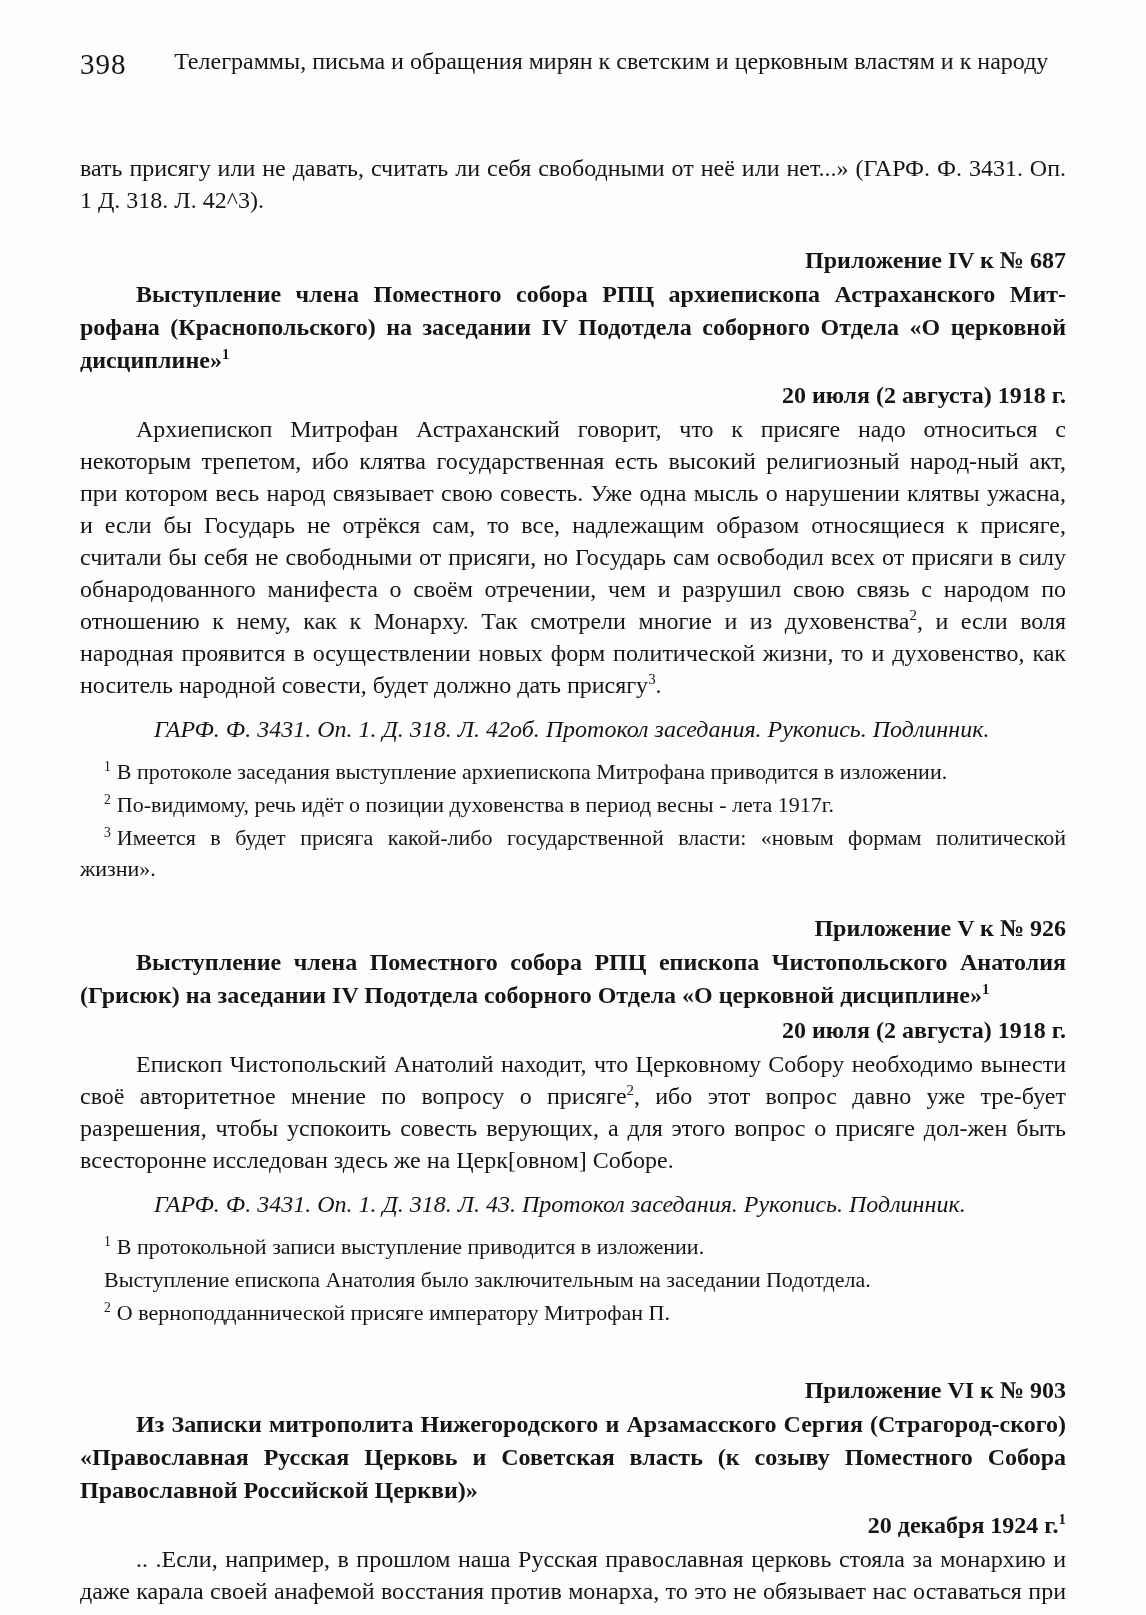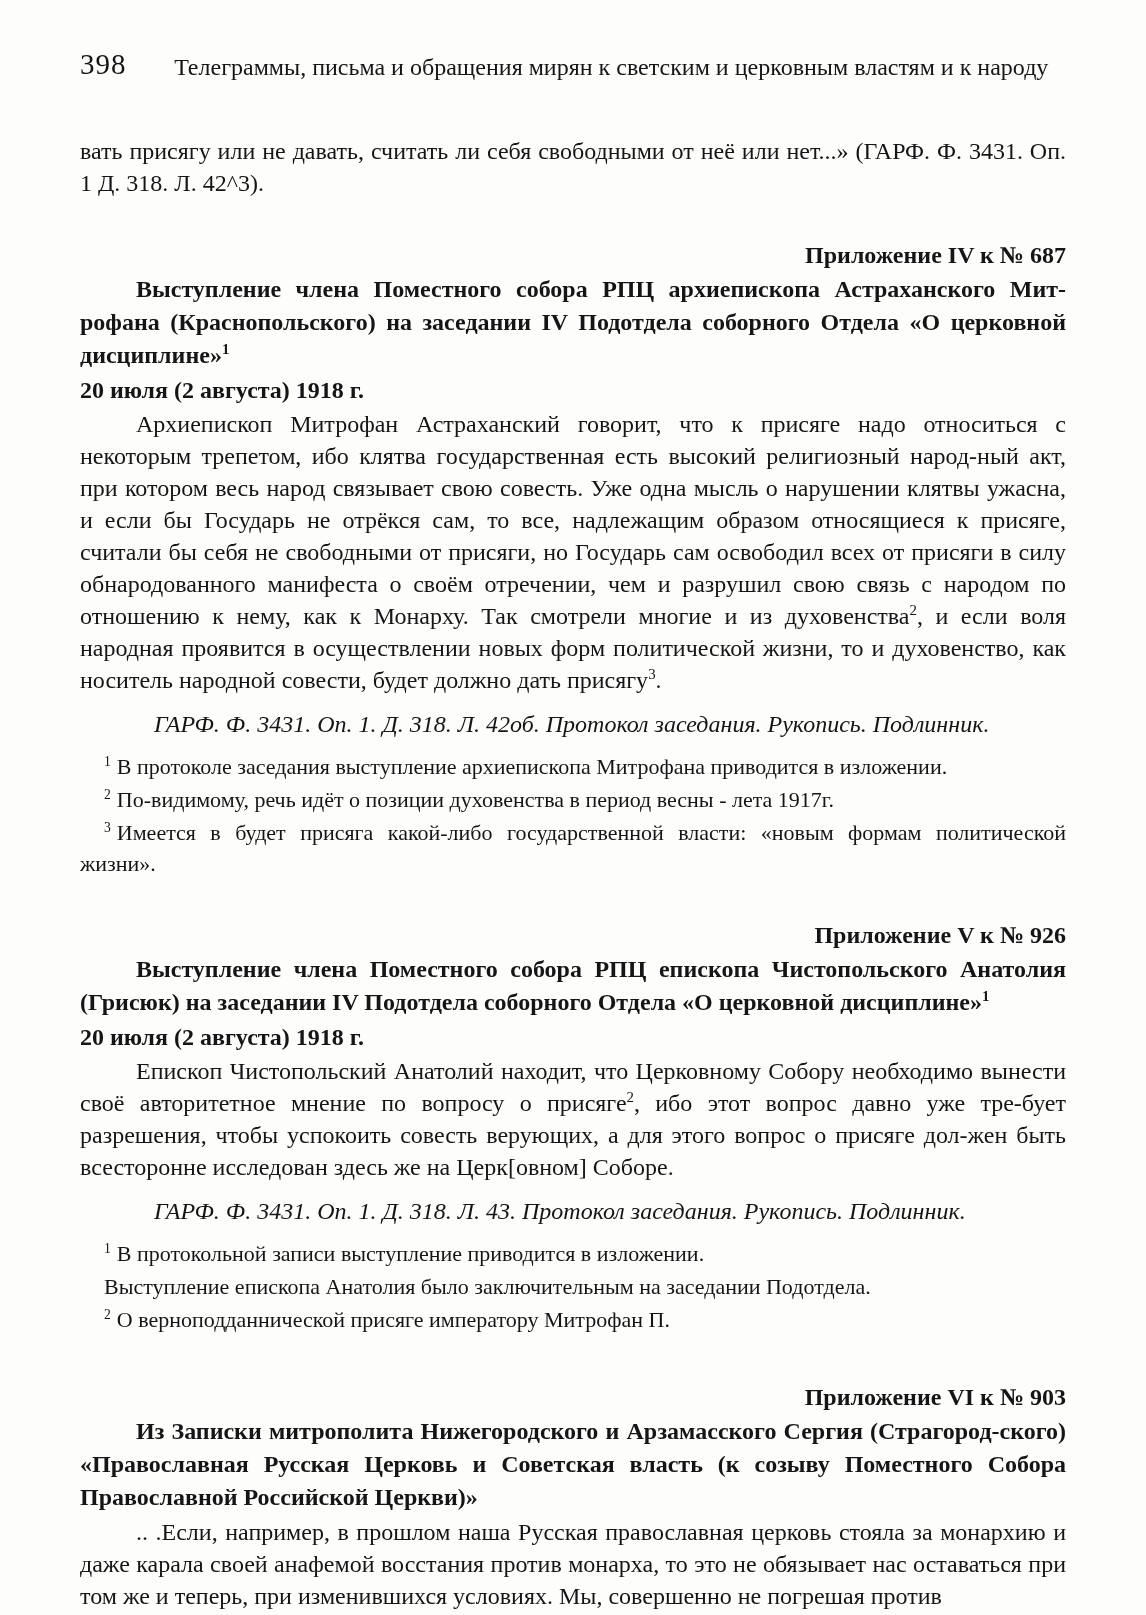--- a/index.html
+++ b/index.html
@@ -9,22 +9,22 @@
     height: 1615px;
     box-sizing: border-box;
     background: #fdfdfc;
     padding: 48px 80px 20px 80px;
     font-family: "Liberation Serif", "DejaVu Serif", serif;
     color: #151515;
     overflow: hidden;
   }
   .running-head {
     display: flex;
-    align-items: flex-end;
-    margin-bottom: 54px;
+    align-items: flex-start;
+    margin-bottom: 71px;
   }
   .pagenum {
     font-size: 29px;
     letter-spacing: 1px;
     flex: 0 0 auto;
   }
   .head-title {
     flex: 1 1 auto;
     text-align: center;
     font-size: 24px;
@@ -35,36 +35,36 @@
     font-size: 24px;
     line-height: 32px;
     text-align: justify;
   }
   .indent { text-indent: 56px; }
   .applabel {
     font-size: 24px;
     line-height: 32px;
     font-weight: bold;
     text-align: right;
-    margin-top: 40px;
+    margin-top: 28px;
   }
   .applabel.big-gap { margin-top: 46px; }
   .apptitle {
     font-size: 24px;
     line-height: 33px;
     font-weight: bold;
     text-align: justify;
     text-indent: 56px;
     margin-top: 2px;
   }
   .appdate {
     font-size: 24px;
     line-height: 32px;
     font-weight: bold;
-    text-align: left;
+    text-align: right;
     margin-top: 2px;
   }
   .appbody { margin-top: 2px; }
   .source {
     font-size: 24px;
     line-height: 32px;
     font-style: italic;
     text-indent: 74px;
     text-align: justify;
     margin-top: 12px;
@@ -118,16 +118,17 @@
     <div class="fn-group">
       <p class="fn"><sup>1</sup><span>В протокольной записи выступление приводится в изложении.</span></p>
       <p class="fn"><span>Выступление епископа Анатолия было заключительным на заседании Подотдела.</span></p>
       <p class="fn"><sup>2</sup><span>О верноподданнической присяге императору Митрофан П.</span></p>
     </div>
   </section>
 
   <section>
     <p class="applabel big-gap">Приложение VI к № 903</p>
     <p class="apptitle">Из Записки митрополита Нижегородского и Арзамасского Сергия (Страгород-ского) «Православная Русская Церковь и Советская власть (к созыву Поместного Собора Православной Российской Церкви)»</p>
+    <p class="appdate"><span>20 декабря 1924 г.</span><sup>1</sup></p>
     <p class="bodytext indent appbody">.. .Если, например, в прошлом наша Русская православная церковь стояла за монархию и даже карала своей анафемой восстания против монарха, то это не обязывает нас оставаться при том же и теперь, при изменившихся условиях. Мы, совершенно не погрешая против</p>
   </section>
 
 </div>
 
 </body></html>

